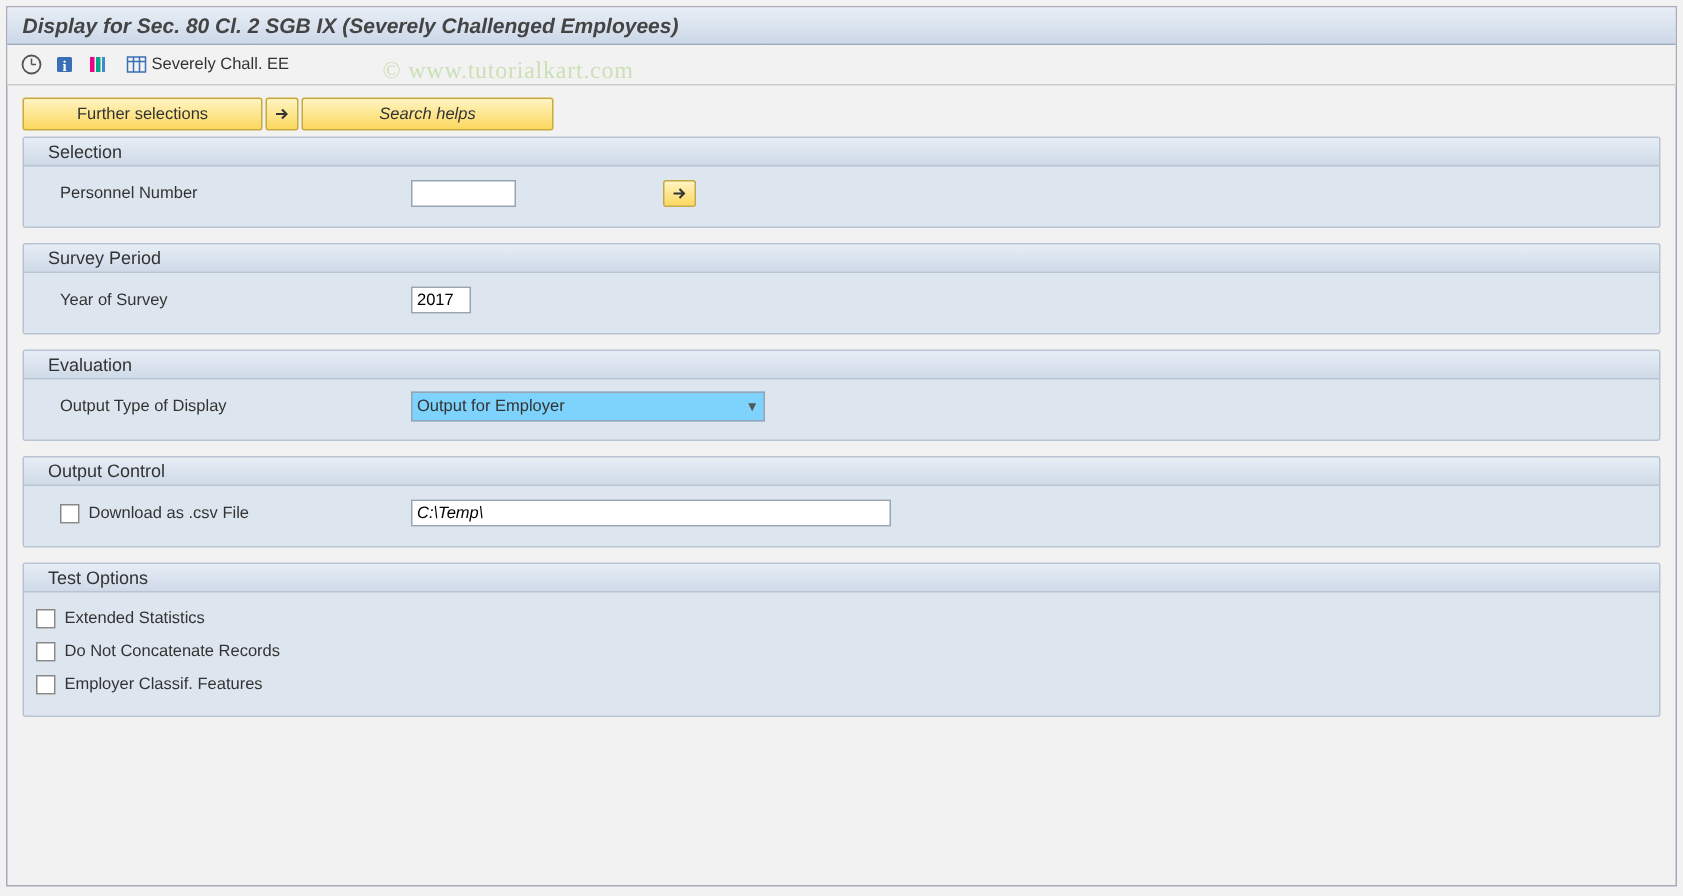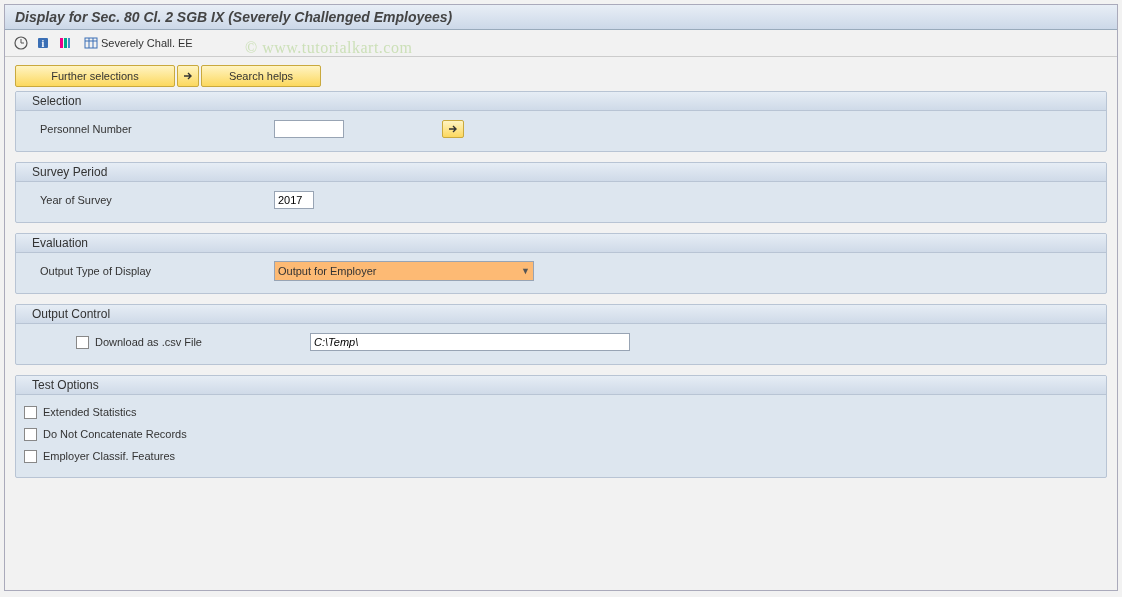--- a/index.html
+++ b/index.html
@@ -123,23 +123,23 @@
     border: 1px solid #c9a93e;
     display: inline-flex;
     align-items: center;
     justify-content: center;
     cursor: pointer;
     margin-left: 8px;
     border-radius: 2px;
   }
   .dropdown {
     border: 1px solid #98a4b4;
-    background: #fdba74;
+    background: #7dd3fc;
     height: 20px;
-    width: 260px;
+    width: 236px;
     padding: 0 3px;
     font-size: 11px;
     display: flex;
     align-items: center;
     justify-content: space-between;
     cursor: pointer;
   }
   .dropdown .caret {
     font-size: 9px;
     color: #555;
@@ -156,21 +156,21 @@
   }
   .chk-row {
     display: flex;
     align-items: center;
     height: 22px;
   }
   .chk-label { cursor: pointer; }
   .watermark {
     position: absolute;
     top: 34px;
-    left: 240px;
+    left: 250px;
     font-size: 16px;
     color: #cce0b8;
     font-weight: normal;
     pointer-events: none;
     font-family: Georgia, serif;
     letter-spacing: 0.5px;
   }
   .spacer-sm { width: 90px; }
 </style>
 </head>
@@ -215,21 +215,21 @@
 
   <div class="content">
 
     <div class="yellow-row">
       <div class="yellow-btn wide">Further selections</div>
       <div class="yellow-btn narrow">
         <svg width="12" height="12" viewBox="0 0 12 12">
             <path d="M2 6 L8 6 M6 3 L9 6 L6 9" stroke="#333" stroke-width="1.4" fill="none"></path>
           </svg>
       </div>
-      <div class="yellow-btn wide" style="width:120px;">Search helps</div>
+      <div class="yellow-btn wide" style="width:168px;font-style:italic;">Search helps</div>
     </div>
 
     <div class="group">
       <div class="group-title">Selection</div>
       <div class="group-body">
         <div class="field-row">
           <div class="field-label">Personnel Number</div>
           <input class="field-input w70" value="" style="">
           <div class="spacer-sm"></div>
           <div class="yellow-arrow">
@@ -261,21 +261,21 @@
             <span class="caret">▼</span>
           </div>
         </div>
       </div>
     </div>
 
     <div class="group">
       <div class="group-title">Output Control</div>
       <div class="group-body">
         <div class="field-row">
-          <div class="field-label" style="display:flex;align-items:center;margin-left:36px;">
+          <div class="field-label" style="display:flex;align-items:center;">
             <span class="checkbox"></span>
             <span class="chk-label">Download as .csv File</span>
           </div>
           <input class="field-input w320" value="C:\Temp\" style="">
         </div>
       </div>
     </div>
 
     <div class="group">
       <div class="group-title">Test Options</div>

